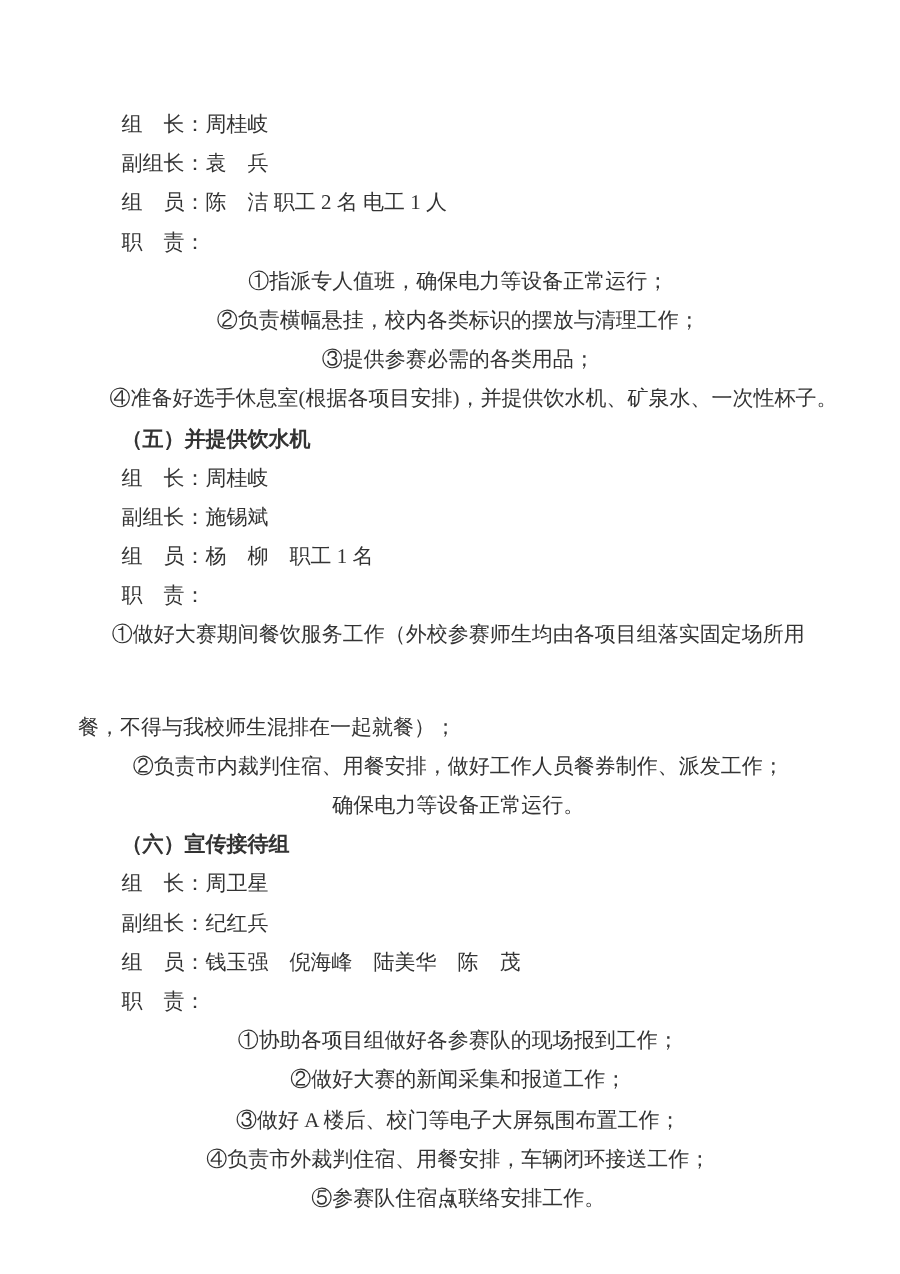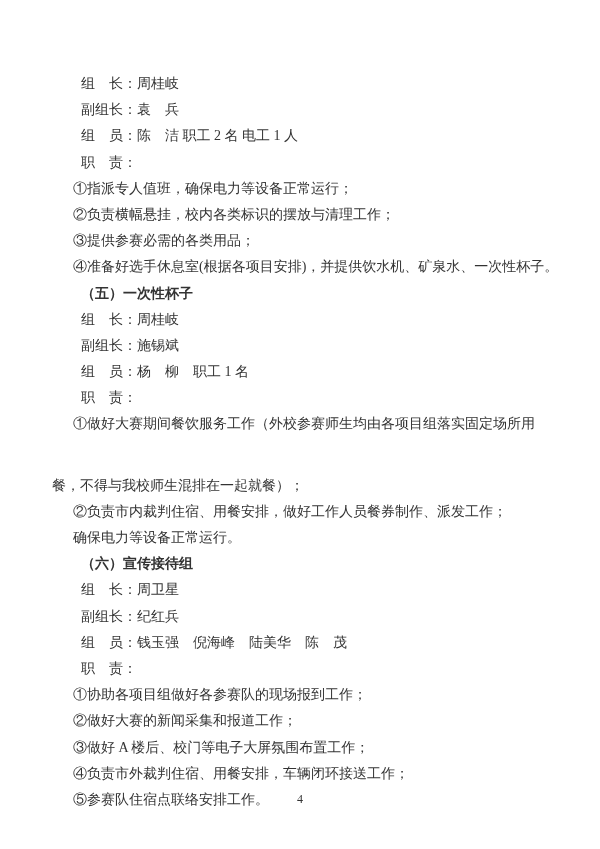--- a/index.html
+++ b/index.html
@@ -23,21 +23,21 @@
     top: 71px;
   }
   .line {
     height: 26.2px;
     line-height: 26.2px;
     font-size: 14px;
     white-space: nowrap;
   }
   .para    { padding-left: 29px; }
   .heading { padding-left: 29px; font-weight: bold; }
-  .item    { padding-left: 21px; }
+  .item    { padding-left: 21px; text-align: center; }
   .wrap    { padding-left: 0; margin-top: 35px; }
   .page-number {
     position: absolute;
     top: 790px;
     left: 0;
     width: 100%;
     text-align: center;
     font-size: 12px;
     line-height: 18px;
     color: #333333;
@@ -49,21 +49,21 @@
 <div class="page">
   <div class="content">
       <div class="line para">组　长：周桂岐</div>
       <div class="line para">副组长：袁　兵</div>
       <div class="line para">组　员：陈　洁 职工 2 名 电工 1 人</div>
       <div class="line para">职　责：</div>
       <div class="line item">①指派专人值班，确保电力等设备正常运行；</div>
       <div class="line item">②负责横幅悬挂，校内各类标识的摆放与清理工作；</div>
       <div class="line item">③提供参赛必需的各类用品；</div>
       <div class="line item">④准备好选手休息室(根据各项目安排)，并提供饮水机、矿泉水、一次性杯子。</div>
-      <div class="line heading">（五）一次性杯子</div>
+      <div class="line heading">（五）并提供饮水机</div>
       <div class="line para">组　长：周桂岐</div>
       <div class="line para">副组长：施锡斌</div>
       <div class="line para">组　员：杨　柳　职工 1 名</div>
       <div class="line para">职　责：</div>
       <div class="line item">①做好大赛期间餐饮服务工作（外校参赛师生均由各项目组落实固定场所用</div>
       <div class="line wrap">餐，不得与我校师生混排在一起就餐）；</div>
       <div class="line item">②负责市内裁判住宿、用餐安排，做好工作人员餐券制作、派发工作；</div>
       <div class="line item">确保电力等设备正常运行。</div>
       <div class="line heading">（六）宣传接待组</div>
       <div class="line para">组　长：周卫星</div>

